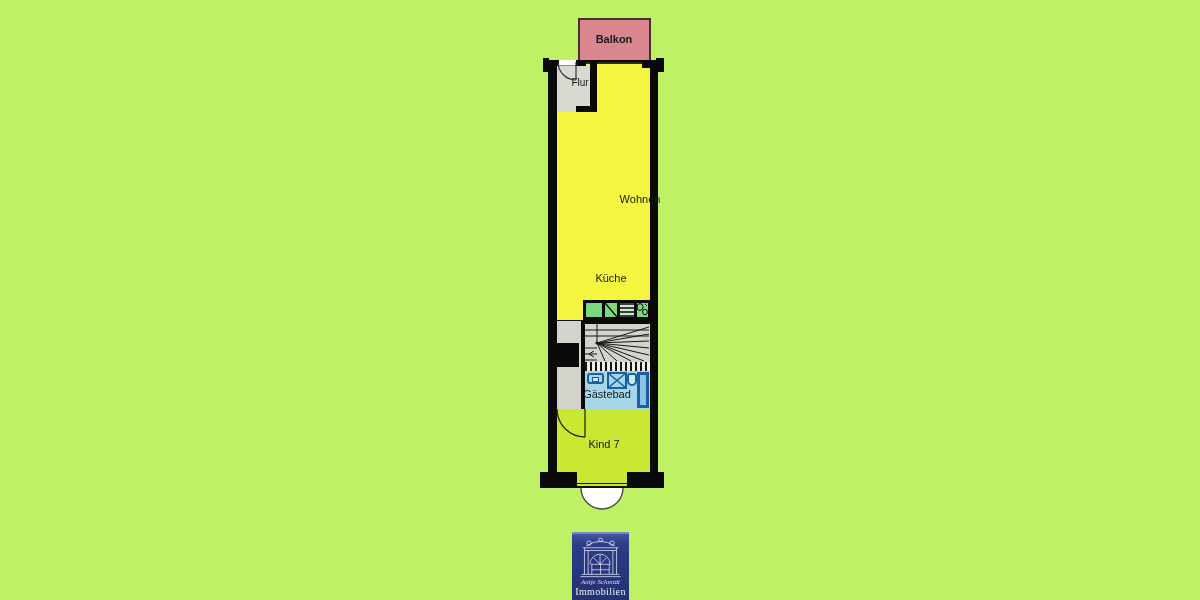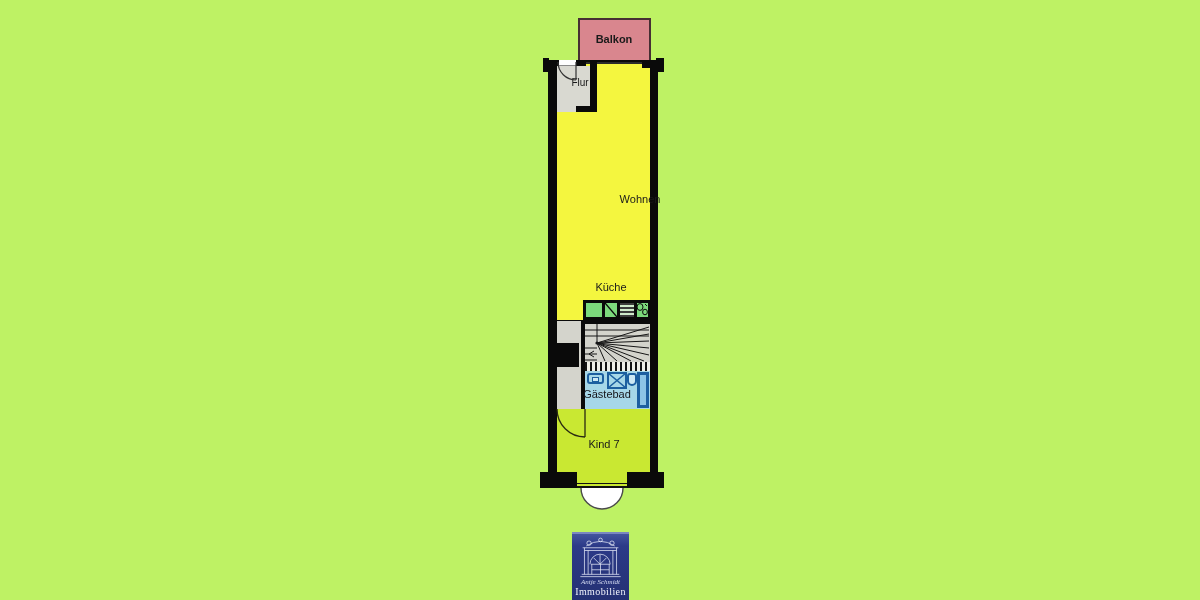--- a/index.html
+++ b/index.html
@@ -34,21 +34,21 @@
   <div class="abs" style="left:557px;top:68px;width:93px;height:252px;background:#F4F63F;"></div>
   <div class="abs" style="left:586px;top:62px;width:56px;height:6px;background:#F4F63F;border-top:2px solid #2b2b2b;"></div>
 
   <div class="abs" style="left:557px;top:66px;width:33px;height:46px;background:#D9D9D1;"></div>
   <div class="abs wall" style="left:590px;top:60px;width:7px;height:52px;"></div>
   <div class="abs wall" style="left:576px;top:106px;width:16px;height:6px;"></div>
   <div class="abs" style="left:559px;top:60px;width:17px;height:6px;background:#ffffff;border-bottom:1px solid #8a8a8a;"></div>
   <div class="room-label" style="left:572px;top:77px;font-size:10px;margin-left:8px;">Flur</div>
 
   <div class="room-label" style="left:612px;top:193px;margin-left:28px;">Wohnen</div>
-  <div class="room-label" style="left:611px;top:281px;">Küche</div>
+  <div class="room-label" style="left:611px;top:272px;">Küche</div>
 
   <div class="abs" style="left:583px;top:300px;width:67px;height:21px;background:#0a0a0a;"></div>
   <div class="abs" style="left:585px;top:302px;width:18px;height:16px;background:#7CD97C;border:1px solid #0a0a0a;"></div>
   <div class="abs" style="left:604px;top:302px;width:14px;height:16px;background:#7CD97C;border:1px solid #0a0a0a;"></div>
   <div class="abs" style="left:619px;top:302px;width:16px;height:16px;border:1px solid #0a0a0a;
               background:repeating-linear-gradient(#3c3c3c 0 2px,#cfeacb 2px 4px);"></div>
   <div class="abs" style="left:636px;top:302px;width:13px;height:16px;background:#7CD97C;border:1px solid #0a0a0a;"></div>
 
   <div class="abs" style="left:557px;top:321px;width:24px;height:88px;background:#D4D4CC;"></div>
   <div class="abs wall" style="left:557px;top:343px;width:22px;height:24px;"></div>

